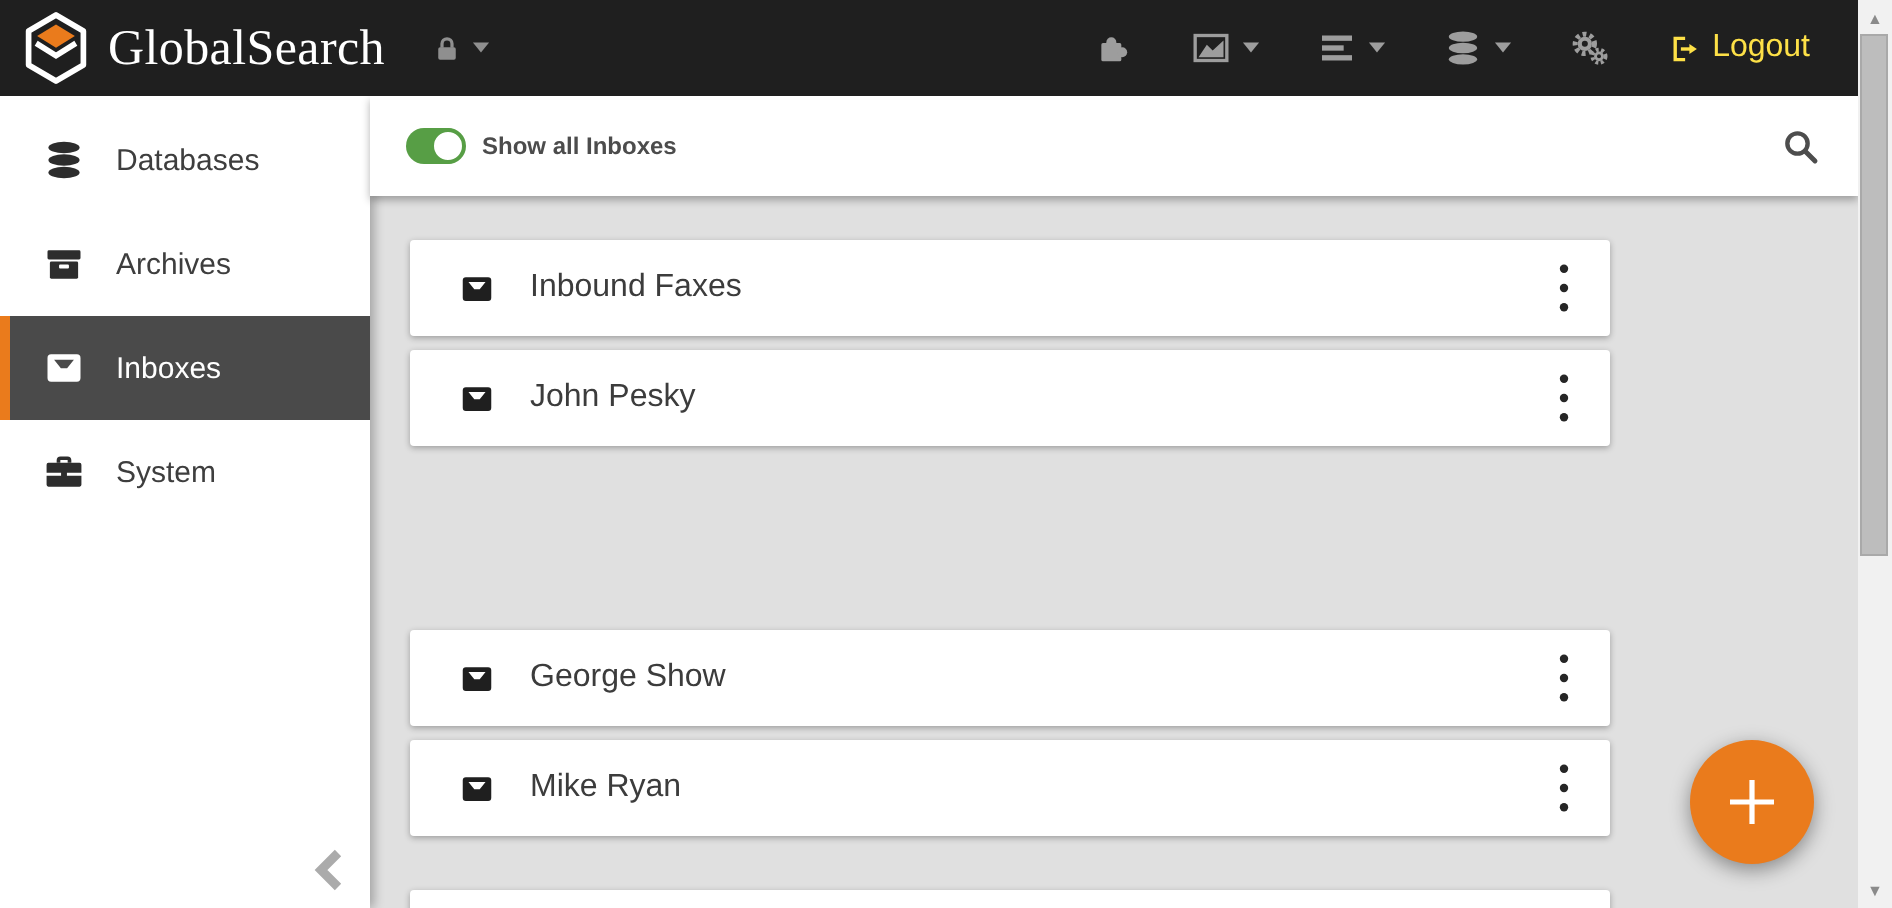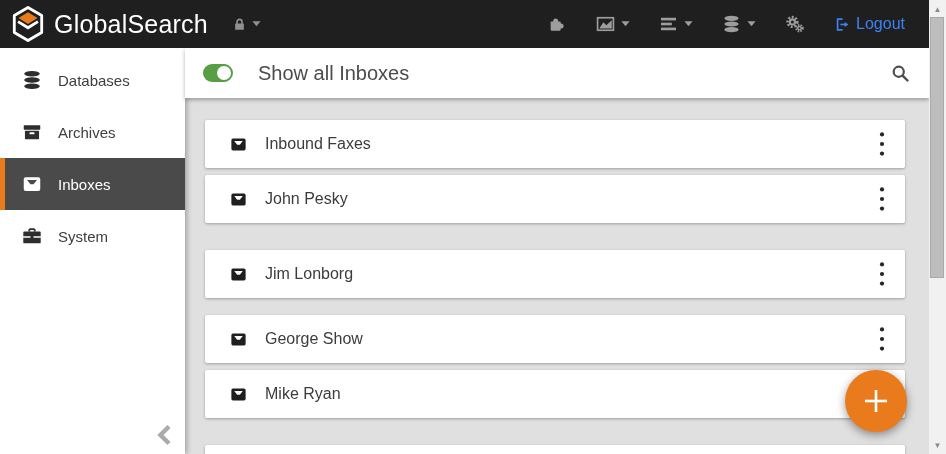--- a/index.html
+++ b/index.html
@@ -2,32 +2,32 @@
 <html><head>
 <meta charset="utf-8">
 <style>
   html,body{margin:0;padding:0;background:#fff;}
   .app{position:relative;width:946px;height:454px;overflow:hidden;
        font-family:"Liberation Sans",sans-serif;background:var(--content-bg,#e0e0e0);}
 
   
   .header{position:absolute;left:0;top:0;width:929px;height:48px;
           background:var(--header-bg,#1f1f1f);display:flex;align-items:center;z-index:5;}
-  .brand{display:flex;align-items:center;gap:9px;padding-left:11px;}
+  .brand{display:flex;align-items:center;gap:9px;padding-left:11px;font-family:Liberation Serif, serif;}
   .logo{width:34px;height:38px;display:block;}
   .app-title{color:#fff;font-size:25px;font-weight:500;letter-spacing:.2px;line-height:1;}
   .lock-group{display:flex;align-items:center;gap:5px;margin-left:15px;color:#8f8f8f;cursor:pointer;}
   .ic-lock{width:15px;height:17px;display:block;}
   .caret{width:9px;height:6px;display:block;}
   .header-actions{margin-left:auto;display:flex;align-items:center;gap:28px;padding-right:24px;}
   .hbtn{display:flex;align-items:center;gap:5px;background:none;border:none;padding:0;
         color:#9d9d9d;cursor:pointer;}
   .hicon{width:21px;height:20px;display:block;}
   .logout-btn{display:flex;align-items:center;gap:6px;background:none;border:none;padding:0;
-        color:#3b82f6;font-size:16px;font-family:inherit;cursor:pointer;}
+        color:#fde047;font-size:16px;font-family:inherit;cursor:pointer;}
 
   
   .sidebar{position:absolute;left:0;top:48px;width:185px;height:406px;background:#fff;
            box-shadow:2px 0 5px rgba(0,0,0,.28);z-index:3;padding-top:6px;box-sizing:border-box;}
   .side-item{position:relative;height:52px;display:flex;align-items:center;
              padding-left:21px;gap:15px;color:#3e3e3e;font-size:15px;cursor:pointer;}
   .sicon{width:22px;height:22px;color:#2d2d2d;flex:0 0 auto;}
   .sicon svg,.hicon svg,.icon-fill svg{width:100%;height:100%;display:block;}
   .side-item.selected{background:var(--selected-bg,#4a4a4a);color:#fff;align-items:center;}
   .side-item.selected .sicon{color:#fff;}
@@ -36,26 +36,26 @@
   .collapse{position:absolute;bottom:8px;right:12px;width:17px;height:22px;color:#ababab;cursor:pointer;}
 
   
   .toolbar{position:absolute;left:185px;top:48px;width:744px;height:50px;background:#fff;
            display:flex;align-items:center;box-shadow:0 2px 4px rgba(0,0,0,.3);z-index:4;
            padding:0 18px;box-sizing:border-box;}
   .toggle{position:relative;width:29px;height:18px;border-radius:9px;
           background:var(--toggle-green,#579e45);cursor:pointer;flex:0 0 auto;}
   .knob{position:absolute;right:-1px;top:0;width:18px;height:18px;border-radius:50%;
         background:#fff;border:2px solid var(--toggle-green,#579e45);box-sizing:border-box;}
-  .toggle-label{margin-left:26px;font-size:20px;font-weight:400;color:#4c4c4c;}
+  .toggle-label{margin-left:9px;font-size:12px;font-weight:700;color:#4c4c4c;}
   .tsearch{margin-left:auto;width:21px;height:21px;color:#4d4d4d;cursor:pointer;}
 
   
   .content{position:absolute;left:185px;top:98px;width:744px;height:356px;overflow:hidden;}
-  .card{position:absolute;left:20px;width:700px;height:48px;background:#fff;border-radius:2px;
+  .card{position:absolute;left:20px;width:600px;height:48px;background:#fff;border-radius:2px;
         box-shadow:0 1px 3px rgba(0,0,0,.3);display:flex;align-items:center;
         padding:0 10px 0 24px;box-sizing:border-box;cursor:pointer;}
   .cicon{width:19px;height:19px;color:#1f1f1f;flex:0 0 auto;}
   .cname{margin-left:17px;font-size:16px;color:#3c3c3c;}
   .kebab{margin-left:auto;width:26px;height:30px;color:#262626;display:flex;align-items:center;
          justify-content:center;cursor:pointer;background:none;border:none;padding:0;}
   .kebab span{width:6px;height:26px;display:block;}
 
   .fab{position:absolute;left:660px;top:272px;width:62px;height:62px;border-radius:50%;
        background:var(--accent,#ea7b1c);border:none;box-shadow:0 3px 10px rgba(0,0,0,.4);
@@ -265,37 +265,20 @@
     <button class="kebab">
       <span class="icon-fill">
             <svg viewBox="0 0 6 26">
               <circle cx="3" cy="3.4" r="2.1" fill="currentColor"></circle>
               <circle cx="3" cy="13" r="2.1" fill="currentColor"></circle>
               <circle cx="3" cy="22.6" r="2.1" fill="currentColor"></circle>
             </svg>
           </span>
     </button>
   </div>
-      <div class="card" style="top: 152px;">
-    <span class="cicon icon-fill">
-          <svg viewBox="0 0 24 24">
-            <path fill-rule="evenodd" fill="currentColor" d="M5,4.5 h14 a2,2 0 0 1 2,2 v11 a2,2 0 0 1 -2,2 h-14 a2,2 0 0 1 -2,-2 v-11 a2,2 0 0 1 2,-2 z M6.6,7.5 L17.4,7.5 L13.7,12.2 L10.3,12.2 z"></path>
-          </svg>
-        </span>
-    <span class="cname">Jim Lonborg</span>
-    <button class="kebab">
-      <span class="icon-fill">
-            <svg viewBox="0 0 6 26">
-              <circle cx="3" cy="3.4" r="2.1" fill="currentColor"></circle>
-              <circle cx="3" cy="13" r="2.1" fill="currentColor"></circle>
-              <circle cx="3" cy="22.6" r="2.1" fill="currentColor"></circle>
-            </svg>
-          </span>
-    </button>
-  </div>
       <div class="card" style="top: 217px;">
     <span class="cicon icon-fill">
           <svg viewBox="0 0 24 24">
             <path fill-rule="evenodd" fill="currentColor" d="M5,4.5 h14 a2,2 0 0 1 2,2 v11 a2,2 0 0 1 -2,2 h-14 a2,2 0 0 1 -2,-2 v-11 a2,2 0 0 1 2,-2 z M6.6,7.5 L17.4,7.5 L13.7,12.2 L10.3,12.2 z"></path>
           </svg>
         </span>
     <span class="cname">George Show</span>
     <button class="kebab">
       <span class="icon-fill">
             <svg viewBox="0 0 6 26">

